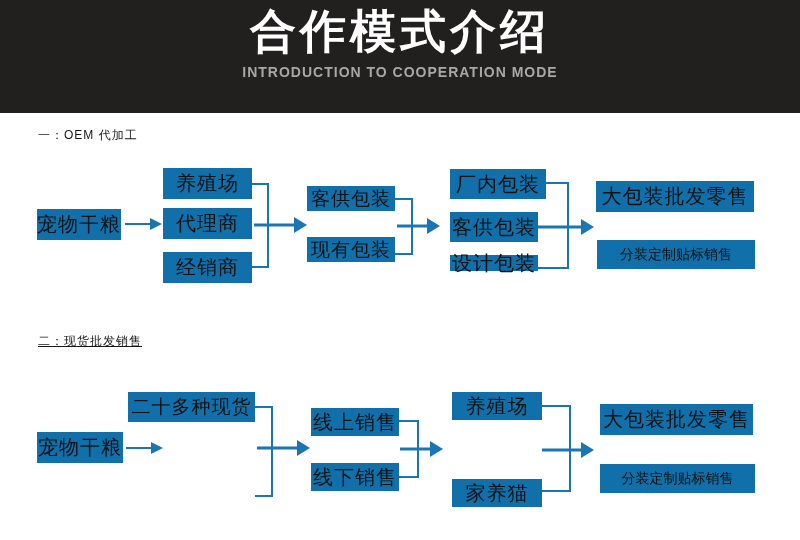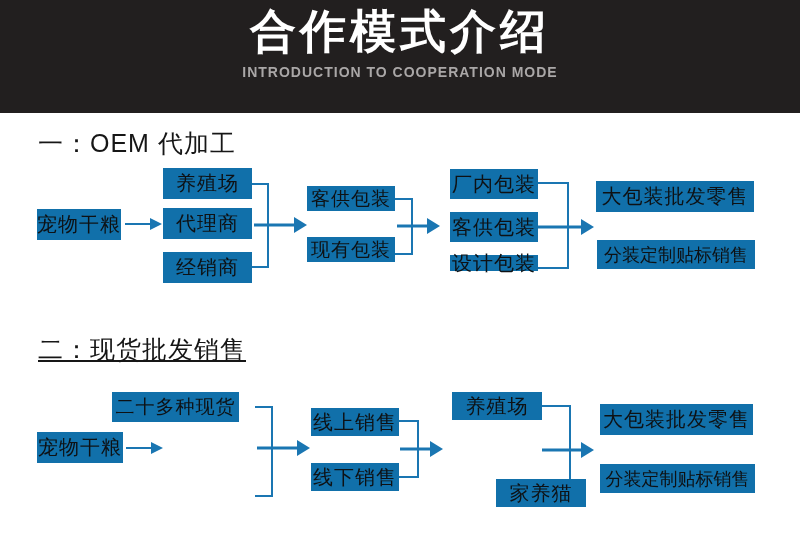--- a/index.html
+++ b/index.html
@@ -15,31 +15,31 @@
   .banner-title {
     margin:0; padding-top:6px; color:#ffffff; font-size:46px; font-weight:bold;
     letter-spacing:4px; line-height:1.1;
   }
   .banner-sub {
     margin-top:7px; color:#aaa7a7; font-size:14px; font-weight:bold;
     letter-spacing:1px;
   }
   
   .section-label {
-    position:absolute; color:#161616; font-size:25px; letter-spacing:1px;
+    position:absolute; color:#161616; font-size:12px; letter-spacing:1px;
     white-space:nowrap;
   }
   
   .fbox {
     position:absolute; background:#1170aa; color:#0e1114;
     display:flex; align-items:center; justify-content:center;
     font-size:20px; letter-spacing:1px; white-space:nowrap; box-sizing:border-box;
   }
   .fs19 { font-size:19px; }
-  .fs18 { font-size:18px; letter-spacing:0; }
+  .fs18 { font-size:14px; letter-spacing:0; }
   
   .connectors { position:absolute; left:0; top:0; z-index:0; }
   .fbox, .section-label { z-index:1; }
   .ln { stroke:#1a76b2; fill:none; }
   .hd { fill:#1a76b2; stroke:none; }
 </style>
 </head>
 <body>
 
 <div class="canvas">
@@ -84,35 +84,35 @@
 
   <div class="fbox" style="left:37px; top:209px; width:84px; height:31px;">宠物干粮</div>
 
   <div class="fbox" style="left:163px; top:168px; width:89px; height:31px;">养殖场</div>
   <div class="fbox" style="left:163px; top:208px; width:89px; height:31px;">代理商</div>
   <div class="fbox" style="left:163px; top:252px; width:89px; height:31px;">经销商</div>
 
   <div class="fbox fs19" style="left:307px; top:186px; width:88px; height:25px;">客供包装</div>
   <div class="fbox fs19" style="left:307px; top:237px; width:88px; height:25px;">现有包装</div>
 
-  <div class="fbox" style="left:450px; top:169px; width:88px; height:30px;">厂内包装</div>
+  <div class="fbox" style="left:450px; top:169px; width:96px; height:30px;">厂内包装</div>
   <div class="fbox" style="left:450px; top:212px; width:88px; height:30px;">客供包装</div>
   <div class="fbox" style="left:450px; top:255px; width:88px; height:16px;">设计包装</div>
 
   <div class="fbox" style="left:596px; top:181px; width:158px; height:31px;">大包装批发零售</div>
   <div class="fbox fs18" style="left:597px; top:240px; width:158px; height:29px;">分装定制贴标销售</div>
 
   <div class="section-label" style="left:38px; top:333px;text-decoration:underline;">二：现货批发销售</div>
 
   <div class="fbox" style="left:37px; top:432px; width:86px; height:31px;">宠物干粮</div>
 
-  <div class="fbox fs19" style="left:112px; top:392px; width:127px; height:30px;">二十多种现货</div>
+  <div class="fbox fs19" style="left:128px; top:392px; width:127px; height:30px;">二十多种现货</div>
 
   <div class="fbox" style="left:311px; top:408px; width:88px; height:28px;">线上销售</div>
   <div class="fbox" style="left:311px; top:463px; width:88px; height:28px;">线下销售</div>
 
   <div class="fbox" style="left:452px; top:392px; width:90px; height:28px;">养殖场</div>
-  <div class="fbox" style="left:452px; top:479px; width:90px; height:28px;margin-left:44px;">家养猫</div>
+  <div class="fbox" style="left:452px; top:479px; width:90px; height:28px;">家养猫</div>
 
   <div class="fbox" style="left:600px; top:404px; width:153px; height:31px;">大包装批发零售</div>
   <div class="fbox fs18" style="left:600px; top:464px; width:155px; height:29px;">分装定制贴标销售</div>
 
 </div>
 
 </body></html>

